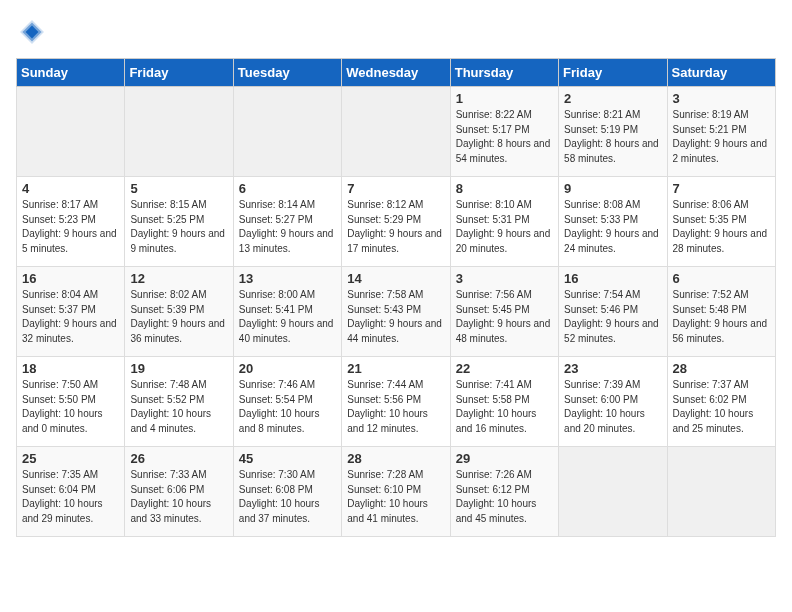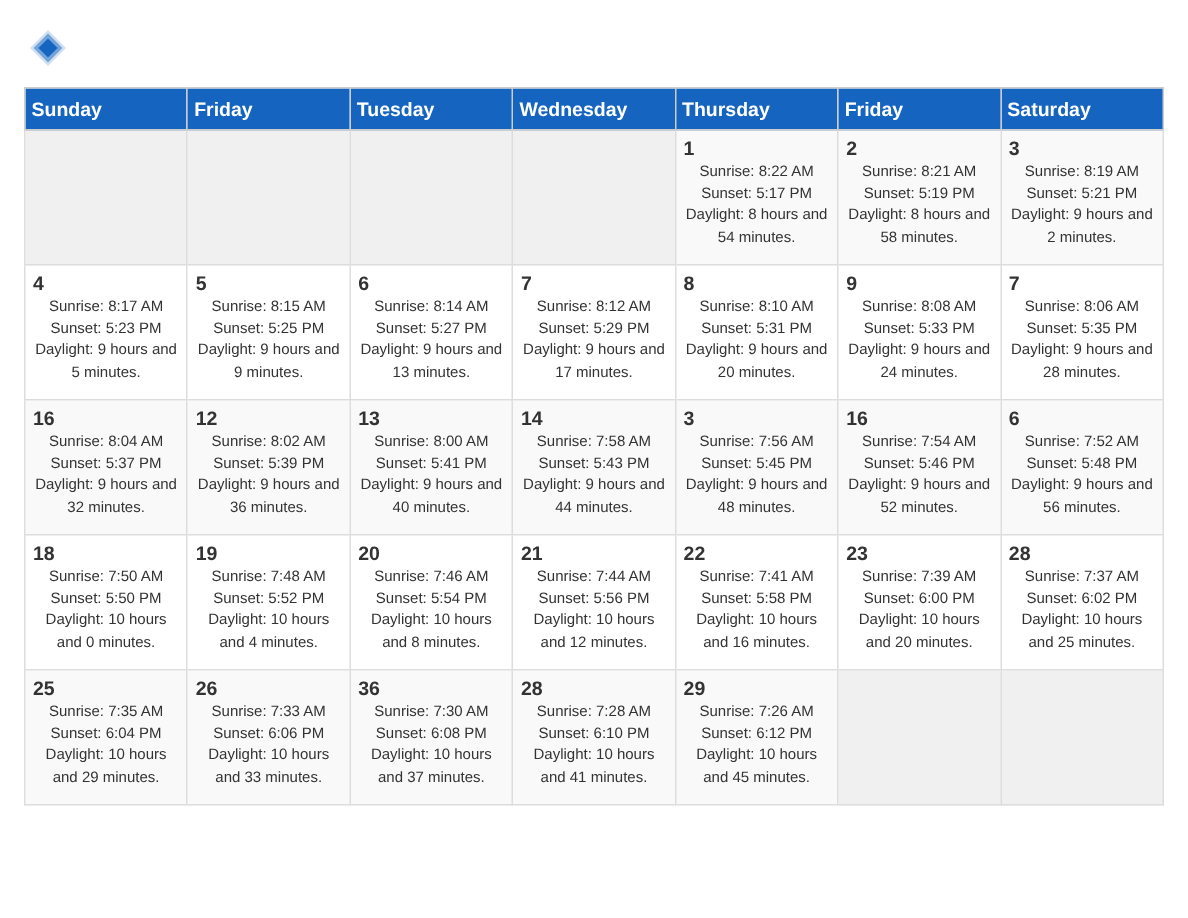--- a/index.html
+++ b/index.html
@@ -75,21 +75,20 @@
     .day-number {
       font-weight: bold;
       font-size: 13px;
       display: block;
       margin-bottom: 2px;
     }
     .day-info {
       font-size: 10px;
       line-height: 1.45;
       color: #333;
-      text-align: center;
     }
     .empty-cell {
       background-color: #f0f0f0 !important;
     }
   </style>
 </head>
 <body>
 
 <div class="header">
   <div class="logo">
@@ -285,21 +284,21 @@
           Sunrise: 7:35 AM<br>Sunset: 6:04 PM<br>Daylight: 10 hours and 29 minutes.
         </div>
         </td>
         <td>
           <span class="day-number">26</span>
         <div class="day-info">
           Sunrise: 7:33 AM<br>Sunset: 6:06 PM<br>Daylight: 10 hours and 33 minutes.
         </div>
         </td>
         <td>
-          <span class="day-number">36</span>
+          <span class="day-number">45</span>
         <div class="day-info">
           Sunrise: 7:30 AM<br>Sunset: 6:08 PM<br>Daylight: 10 hours and 37 minutes.
         </div>
         </td>
         <td>
           <span class="day-number">28</span>
         <div class="day-info">
           Sunrise: 7:28 AM<br>Sunset: 6:10 PM<br>Daylight: 10 hours and 41 minutes.
         </div>
         </td>

